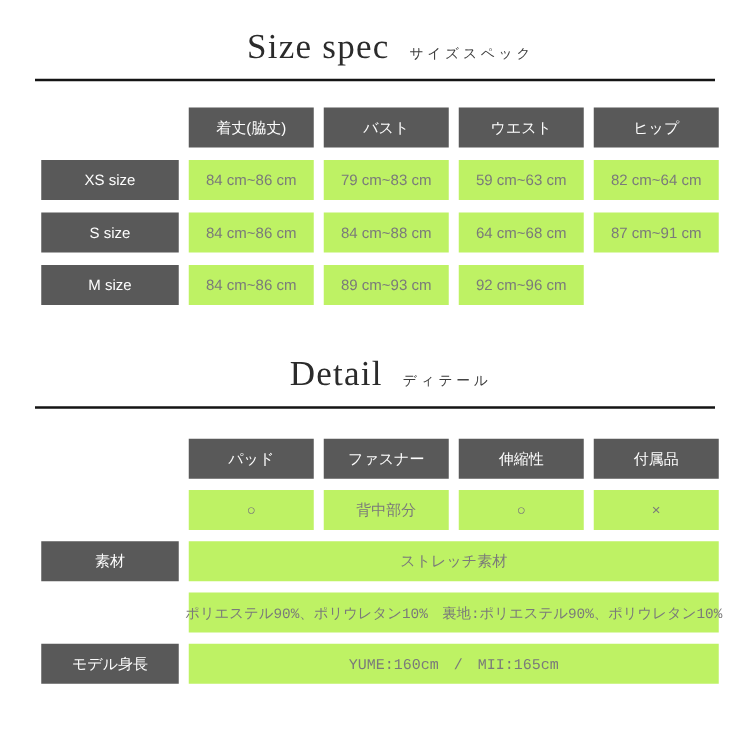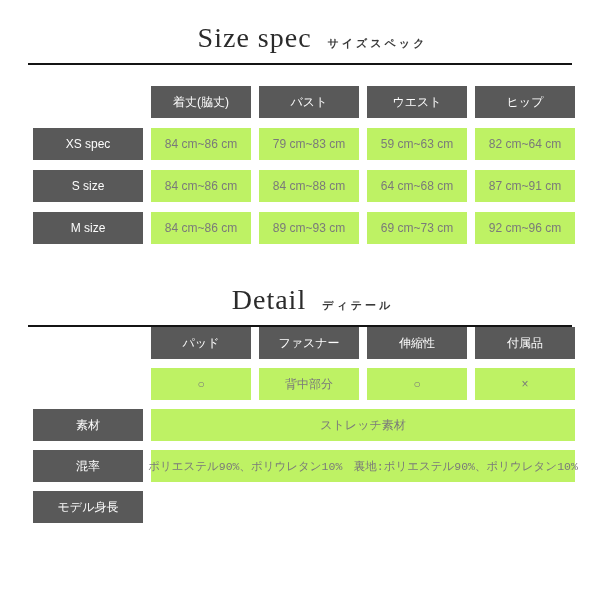--- a/index.html
+++ b/index.html
@@ -21,39 +21,38 @@
     color: #2b2b2b;
     letter-spacing: 1px;
     margin-left: 25px;
   }
   .title-ja {
     font-family: "Liberation Serif", serif;
     font-size: 11px;
     color: #3a3a3a;
     letter-spacing: 3px;
     margin-left: 16px;
-    font-weight: bold;
   }
   .rule {
     margin: 9px 0 0 28px;
     width: 544px;
     height: 0;
     border-top: 2px solid #141414;
   }
 
   .grid {
     margin-left: 33px;
     display: grid;
     grid-template-columns: 110px repeat(4, 100px);
     grid-auto-rows: 32px;
     column-gap: 8px;
     row-gap: 10px;
   }
   .size-grid { margin-top: 21px; }
-  .detail-grid { row-gap: 9px; }
+  .detail-grid { margin-top: 24px; row-gap: 9px; }
 
   .cell {
     display: flex;
     align-items: center;
     justify-content: center;
     font-size: 12px;
     text-align: right;
     white-space: nowrap;
   }
   .dark { background: #595959; color: #fdfdfd; }
@@ -72,36 +71,35 @@
   </header>
   <div class="rule"></div>
 
   <div class="grid size-grid">
     <div class="spacer"></div>
     <div class="cell dark">着丈(脇丈)</div>
     <div class="cell dark">バスト</div>
     <div class="cell dark">ウエスト</div>
     <div class="cell dark">ヒップ</div>
 
-    <div class="cell dark">XS spec</div>
+    <div class="cell dark">XS size</div>
     <div class="cell light">84 cm~86 cm</div>
     <div class="cell light">79 cm~83 cm</div>
     <div class="cell light">59 cm~63 cm</div>
     <div class="cell light">82 cm~64 cm</div>
 
     <div class="cell dark">S size</div>
     <div class="cell light">84 cm~86 cm</div>
     <div class="cell light">84 cm~88 cm</div>
     <div class="cell light">64 cm~68 cm</div>
     <div class="cell light">87 cm~91 cm</div>
 
     <div class="cell dark">M size</div>
     <div class="cell light">84 cm~86 cm</div>
     <div class="cell light">89 cm~93 cm</div>
-    <div class="cell light">69 cm~73 cm</div>
     <div class="cell light">92 cm~96 cm</div>
   </div>
 
   <header class="title-block second">
     <span class="title-en">Detail</span><span class="title-ja">ディテール</span>
   </header>
   <div class="rule"></div>
 
   <div class="grid detail-grid">
     <div class="spacer"></div>
@@ -112,19 +110,19 @@
 
     <div class="spacer"></div>
     <div class="cell light">○</div>
     <div class="cell light">背中部分</div>
     <div class="cell light">○</div>
     <div class="cell light">×</div>
 
     <div class="cell dark">素材</div>
     <div class="cell light wide">ストレッチ素材</div>
 
-    <div class="cell dark">混率</div>
     <div class="cell light wide tight">ポリエステル90%、ポリウレタン10%　裏地:ポリエステル90%、ポリウレタン10%</div>
 
     <div class="cell dark">モデル身長</div>
+    <div class="cell light wide">YUME:160cm　/　MII:165cm</div>
   </div>
 
 </div>
 
 </body></html>

